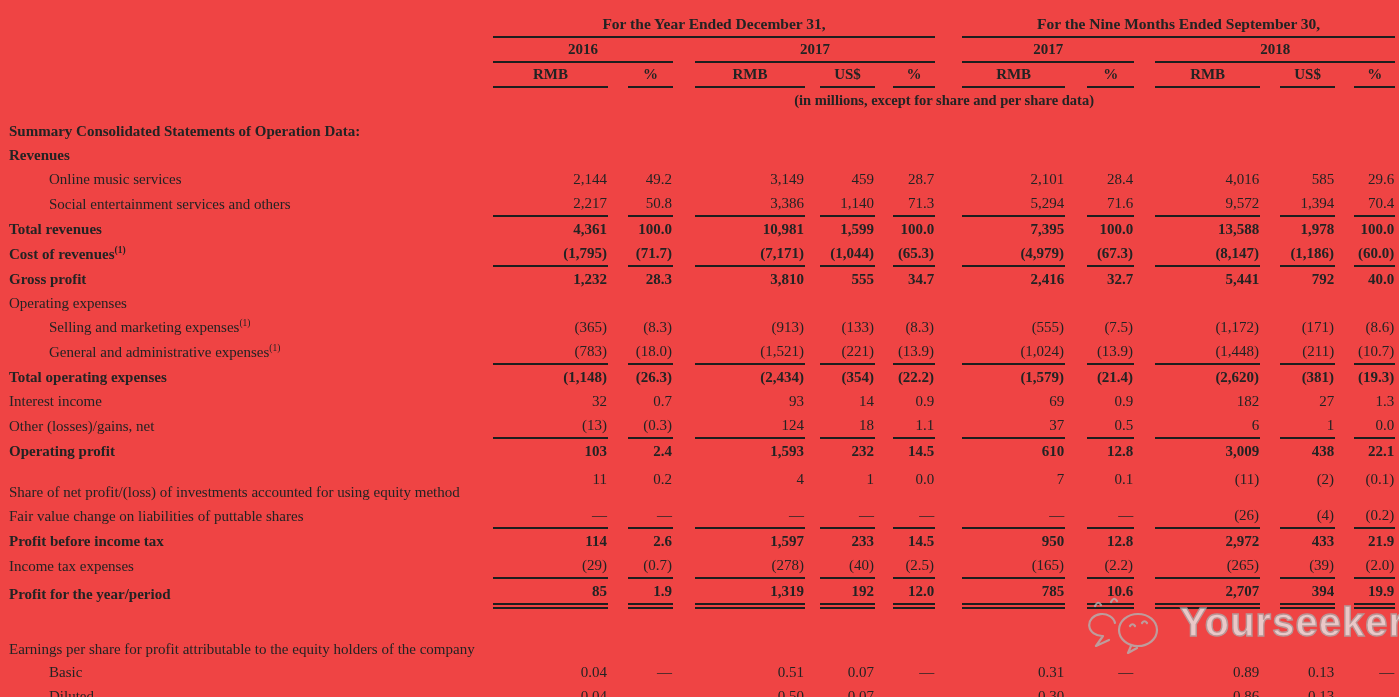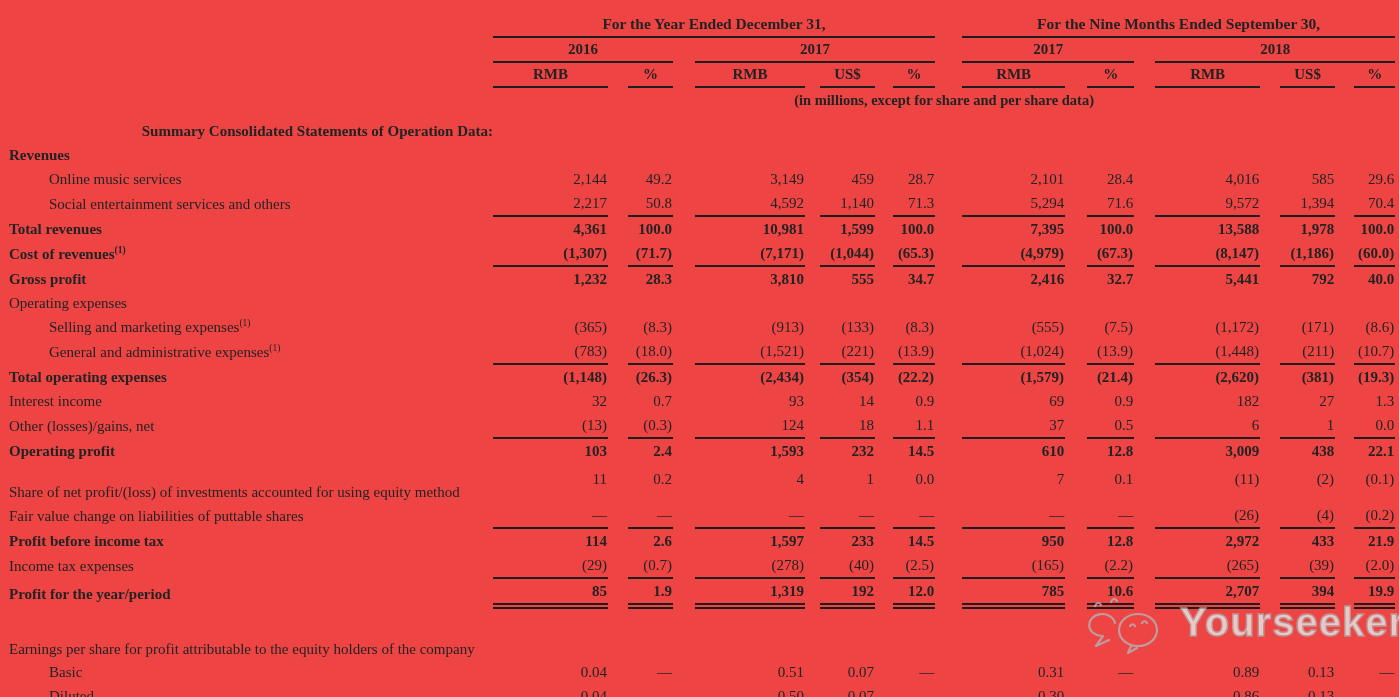--- a/index.html
+++ b/index.html
@@ -16,21 +16,21 @@
   .rule2{border-bottom:2px solid #1e1e1e;}
   td.v{text-align:right;padding-right:1px;}
   td.b{font-weight:bold;}
   td.mid{vertical-align:middle;padding-bottom:8px;}
   .u1{border-bottom:2px solid #1e1e1e;}
   .u2{border-bottom:6px double #1e1e1e;}
   .lab{text-align:left;padding-left:6px;}
   .i1{padding-left:46px;}
   .wrap{padding-left:30px;text-indent:-24px;white-space:normal;line-height:17px;height:38px;}
   tr.sp td{padding-top:14px;}
-  tbody tr:first-child td{padding-top:7px;text-align:right;}
+  tbody tr:first-child td{padding-top:7px;}
   sup{font-size:9.5px;line-height:0;vertical-align:super;}
   
   .wm{position:absolute;left:1082px;top:590px;display:flex;align-items:center;z-index:3;
       pointer-events:none;opacity:.8;}
   .wm-text{font-family:"Liberation Sans","DejaVu Sans",sans-serif;font-size:40px;font-weight:600;
       color:#e9e9e9;-webkit-text-stroke:1.4px #ababab;letter-spacing:1px;margin-left:6px;}
 </style>
 </head>
 <body>
 
@@ -132,21 +132,21 @@
           <td class="v">585</td>
           <td class="g"></td>
           <td class="v">29.6</td>
         </tr>
         <tr>
           <td class="lab i1"><span>Social entertainment services and others</span></td>
           <td class="v u1">2,217</td>
           <td class="g"></td>
           <td class="v u1">50.8</td>
           <td class="g"></td>
-          <td class="v u1">4,592</td>
+          <td class="v u1">3,386</td>
           <td class="g"></td>
           <td class="v u1">1,140</td>
           <td class="g"></td>
           <td class="v u1">71.3</td>
           <td class="g"></td>
           <td class="v u1">5,294</td>
           <td class="g"></td>
           <td class="v u1">71.6</td>
           <td class="g"></td>
           <td class="v u1">9,572</td>
@@ -172,21 +172,21 @@
           <td class="v b">100.0</td>
           <td class="g"></td>
           <td class="v b">13,588</td>
           <td class="g"></td>
           <td class="v b">1,978</td>
           <td class="g"></td>
           <td class="v b">100.0</td>
         </tr>
         <tr>
           <td class="lab b"><span>Cost of revenues</span><sup>(1)</sup></td>
-          <td class="v b u1">(1,307)</td>
+          <td class="v b u1">(1,795)</td>
           <td class="g"></td>
           <td class="v b u1">(71.7)</td>
           <td class="g"></td>
           <td class="v b u1">(7,171)</td>
           <td class="g"></td>
           <td class="v b u1">(1,044)</td>
           <td class="g"></td>
           <td class="v b u1">(65.3)</td>
           <td class="g"></td>
           <td class="v b u1">(4,979)</td>

